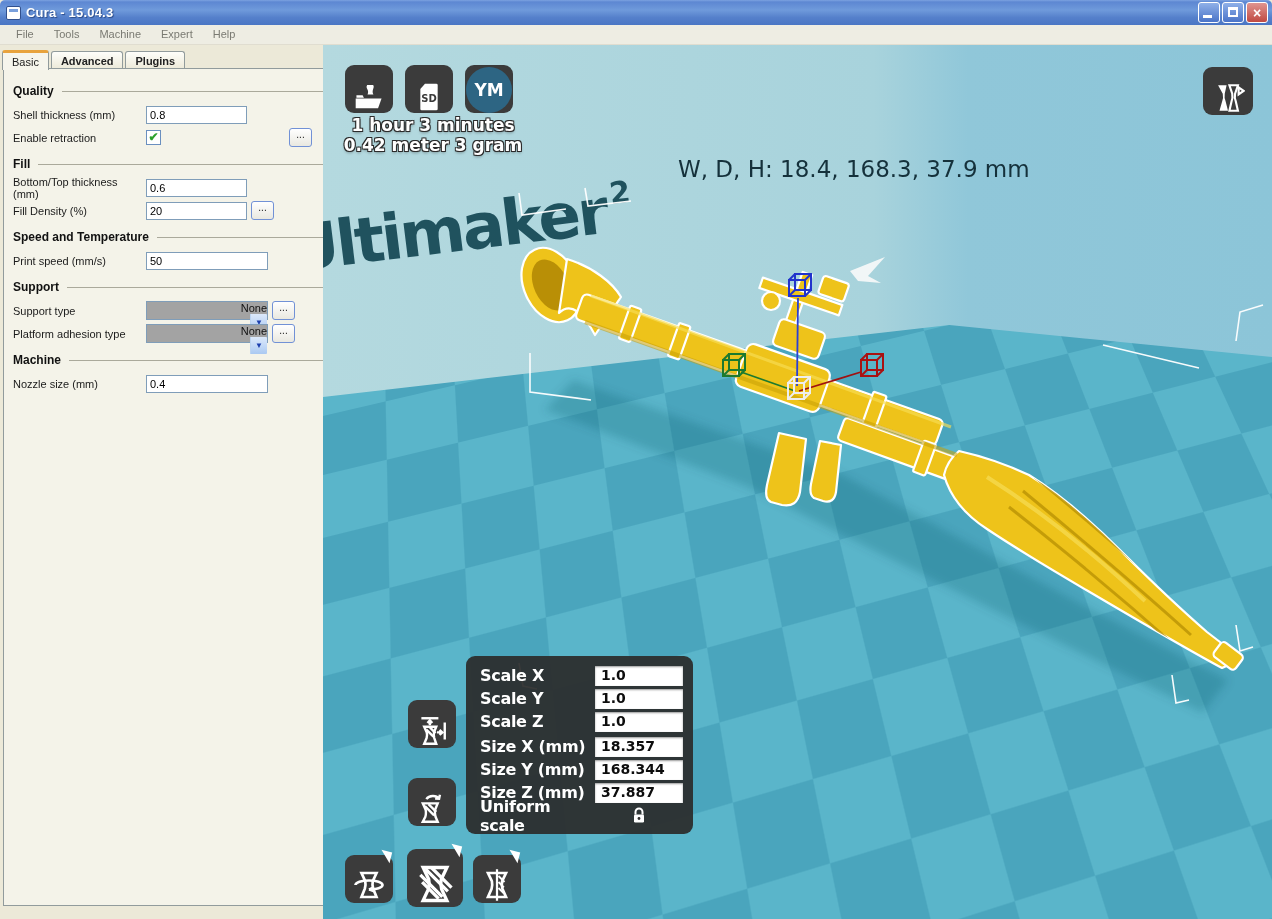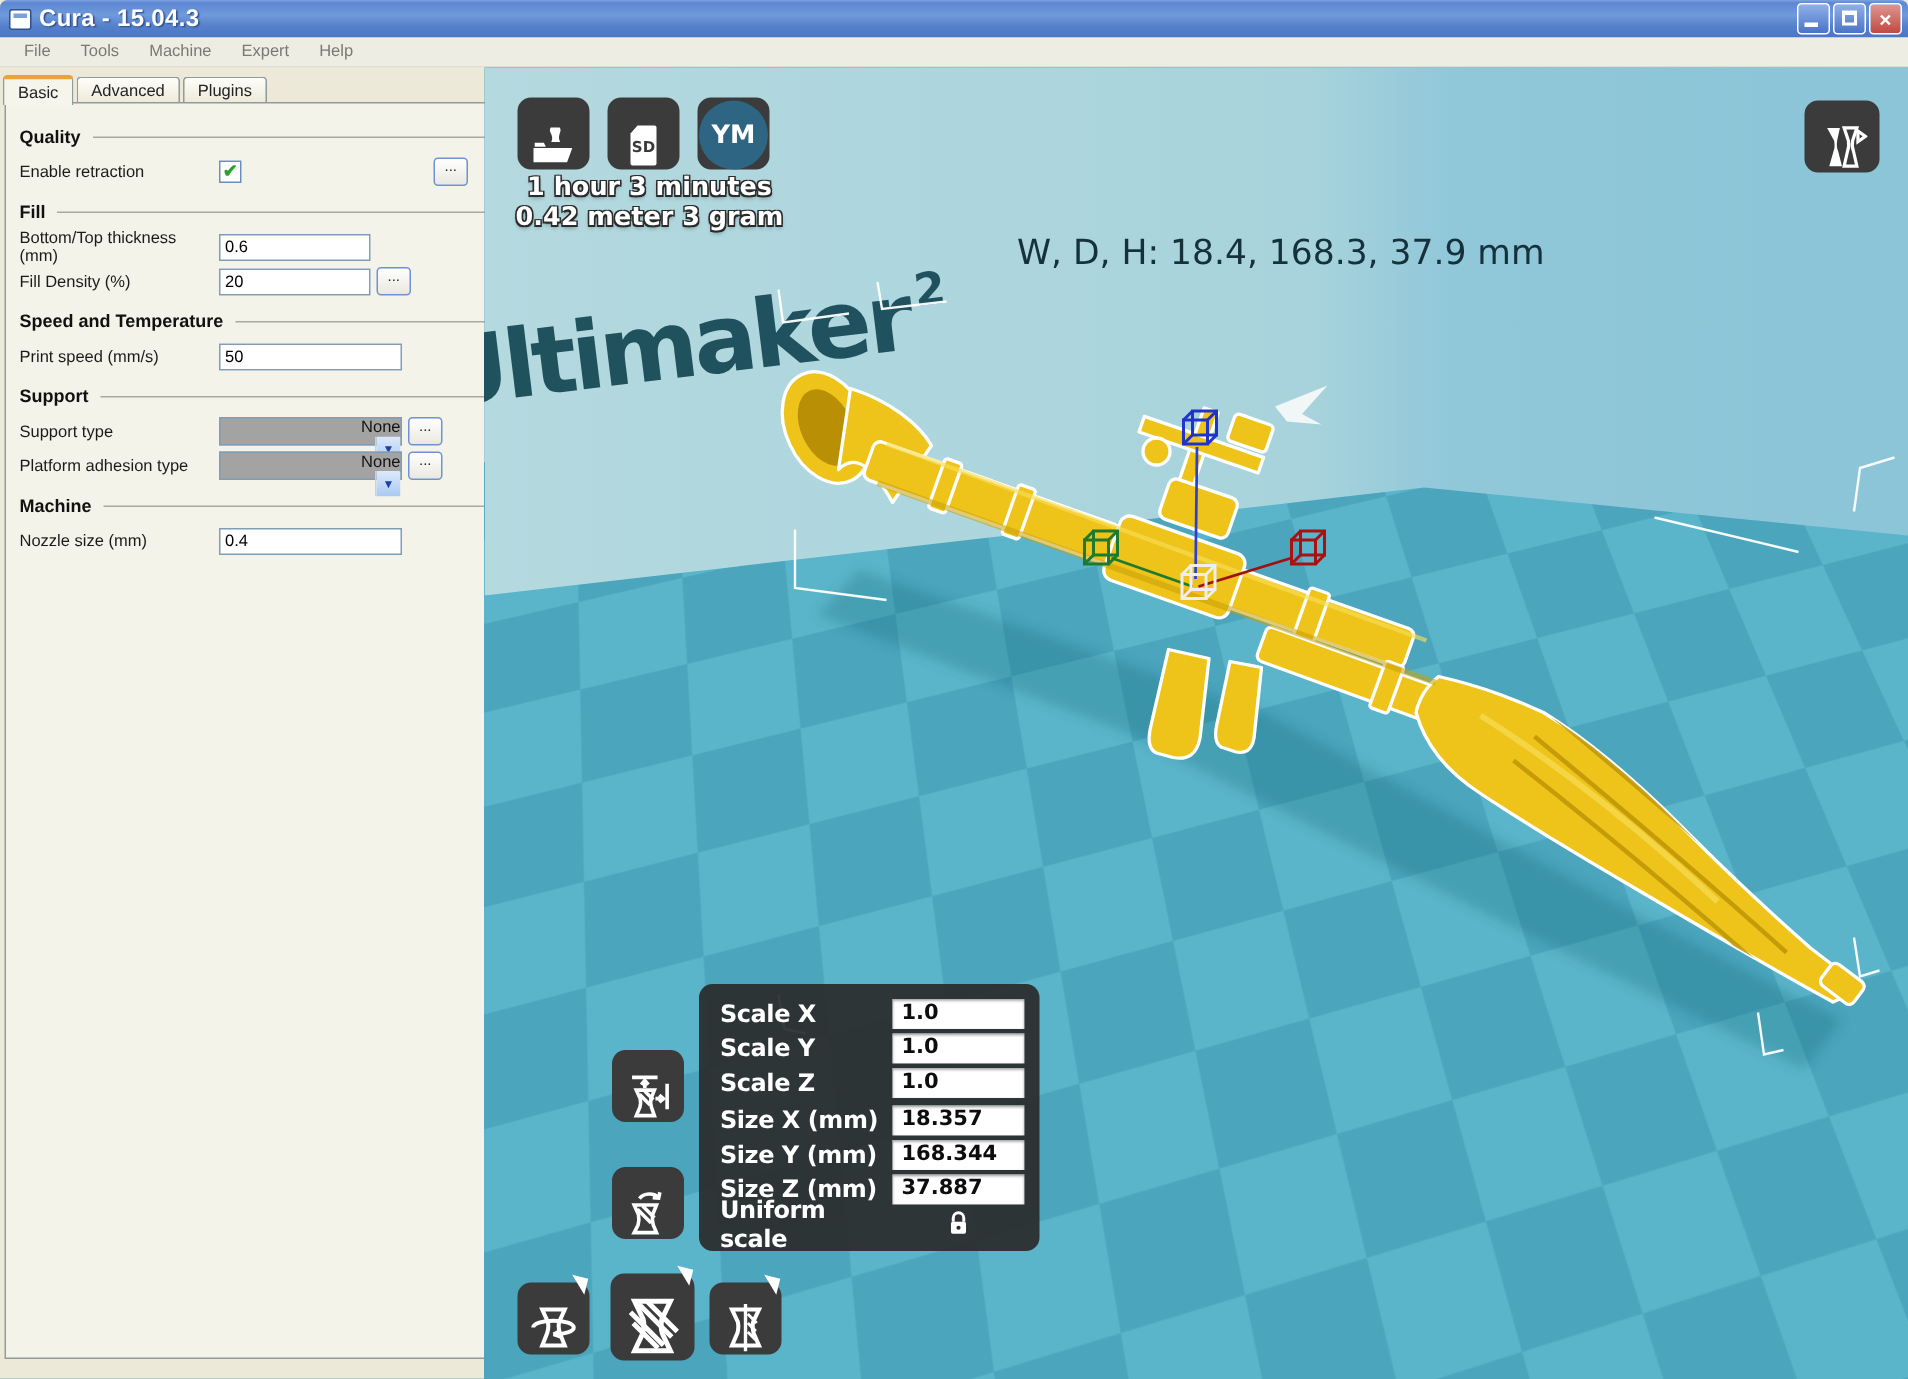--- a/index.html
+++ b/index.html
@@ -5,38 +5,38 @@
   * { box-sizing: border-box; margin: 0; padding: 0; }
   html,body { width:1272px; height:919px; overflow:hidden; }
   body { font-family:"Liberation Sans", sans-serif; background:#ece9d8; position:relative; }
 
   
   .titlebar { position:absolute; left:0; top:0; width:1272px; height:25px;
     background:linear-gradient(180deg,#7ca2e0 0%,#5d87d2 8%,#6f9adb 40%,#5580cb 70%,#4a76c4 100%);
     border-radius:5px 5px 0 0; display:flex; align-items:center; padding:0 4px; }
   .app-icon { width:15px; height:14px; background:#fff; border:1px solid #31508e; border-radius:2px; margin:0 5px 0 2px; position:relative; }
   .app-icon::after { content:''; position:absolute; left:2px; top:2px; right:2px; height:3px; background:#7aa0dc; }
-  .title-text { color:#fff; font-weight:bold; font-size:16px; text-shadow:1px 1px 1px #2a4a88; letter-spacing:.2px; }
+  .title-text { color:#fff; font-weight:bold; font-size:13px; text-shadow:1px 1px 1px #2a4a88; letter-spacing:.2px; }
   .win-btns { margin-left:auto; display:flex; gap:2px; }
   .win-btn { width:22px; height:21px; border-radius:3px; border:1px solid #fff;
     background:linear-gradient(180deg,#8fb0e8,#4a74c8); position:relative; cursor:default; }
   .win-btn.close { background:linear-gradient(180deg,#e09590,#c04a42); }
   .glyph-min { position:absolute; left:4px; bottom:4px; width:9px; height:3px; background:#fff; }
   .glyph-max { position:absolute; left:5px; top:4px; width:10px; height:10px; border:2px solid #fff; border-top-width:3px; }
   .glyph-close { position:absolute; left:0; top:1px; width:100%; text-align:center; color:#fff; font-weight:bold; font-size:14px; line-height:18px; }
 
   
   .menubar { position:absolute; left:0; top:25px; width:1272px; height:20px; background:#eeede3; display:flex; align-items:center; padding-left:6px; gap:0; border-bottom:1px solid #e0ddd0;}
   .menu-item { font-size:11px; color:#7a7a72; padding:2px 10px 3px 10px; }
 
   
   .leftpanel { position:absolute; left:0; top:45px; width:323px; height:874px; background:#ece9d8; }
   .tabsrow { position:absolute; left:2px; top:3px; height:20px; display:flex; align-items:flex-end; }
   .tab { font-size:11px; color:#222; background:linear-gradient(180deg,#fefefa,#ece9d8);
-    border:1px solid #919b9c; border-bottom:none; border-radius:3px 3px 0 0; padding:3px 9px 2px 9px; margin-right:2px; position:relative; top:1px;}
+    border:1px solid #919b9c; border-bottom:none; border-radius:3px 3px 0 0; padding:3px 9px 2px 9px; margin-right:2px; position:relative; top:1px;font-weight:bold;}
   .tab.active { background:#f6f5ec; border-top:3px solid #e8a33d; padding-top:3px; z-index:3; top:2px; font-weight:normal; }
   .panelbox { position:absolute; left:3px; top:23px; width:359px; height:838px; background:#f4f3e9; border:1px solid #919b9c; padding:7px 9px 0 9px; }
   .section-h { display:flex; align-items:center; gap:8px; margin:8px 0 5px 0; }
   .section-h .t { font-weight:bold; font-size:12px; color:#111; white-space:nowrap; }
   .section-h .line { flex:1; height:1px; background:#aaa99b; margin-right:16px; }
   .srow { display:flex; align-items:center; height:23px; }
   .srow .lbl { width:133px; font-size:11px; color:#1b1b1b; }
   .xp-input { width:101px; height:18px; border:1px solid #7f9db9; background:#fff; font-family:"Liberation Sans",sans-serif; font-size:11px; padding:1px 3px; }
   .xp-input.wide { width:122px; }
   .dots-btn { width:23px; height:19px; margin-left:4px; font-size:10px; line-height:12px; color:#222;
@@ -118,20 +118,24 @@
     <div class="tab">Advanced</div>
     <div class="tab">Plugins</div>
   </div>
   <div class="panelbox">
 
     <div class="section-h">
         <span class="t">Quality</span>
         <span class="line"></span>
       </div>
     <div class="srow">
+      <span class="lbl">Shell thickness (mm)</span>
+      <input class="xp-input" value="0.8" style="">
+    </div>
+    <div class="srow">
       <span class="lbl">Enable retraction</span>
       <div class="xp-check">✔</div>
       <span class="check-spacer"></span>
       <div class="dots-btn" style="margin-right:40px">...</div>
     </div>
 
     <div class="section-h">
         <span class="t">Fill</span>
         <span class="line"></span>
       </div>

